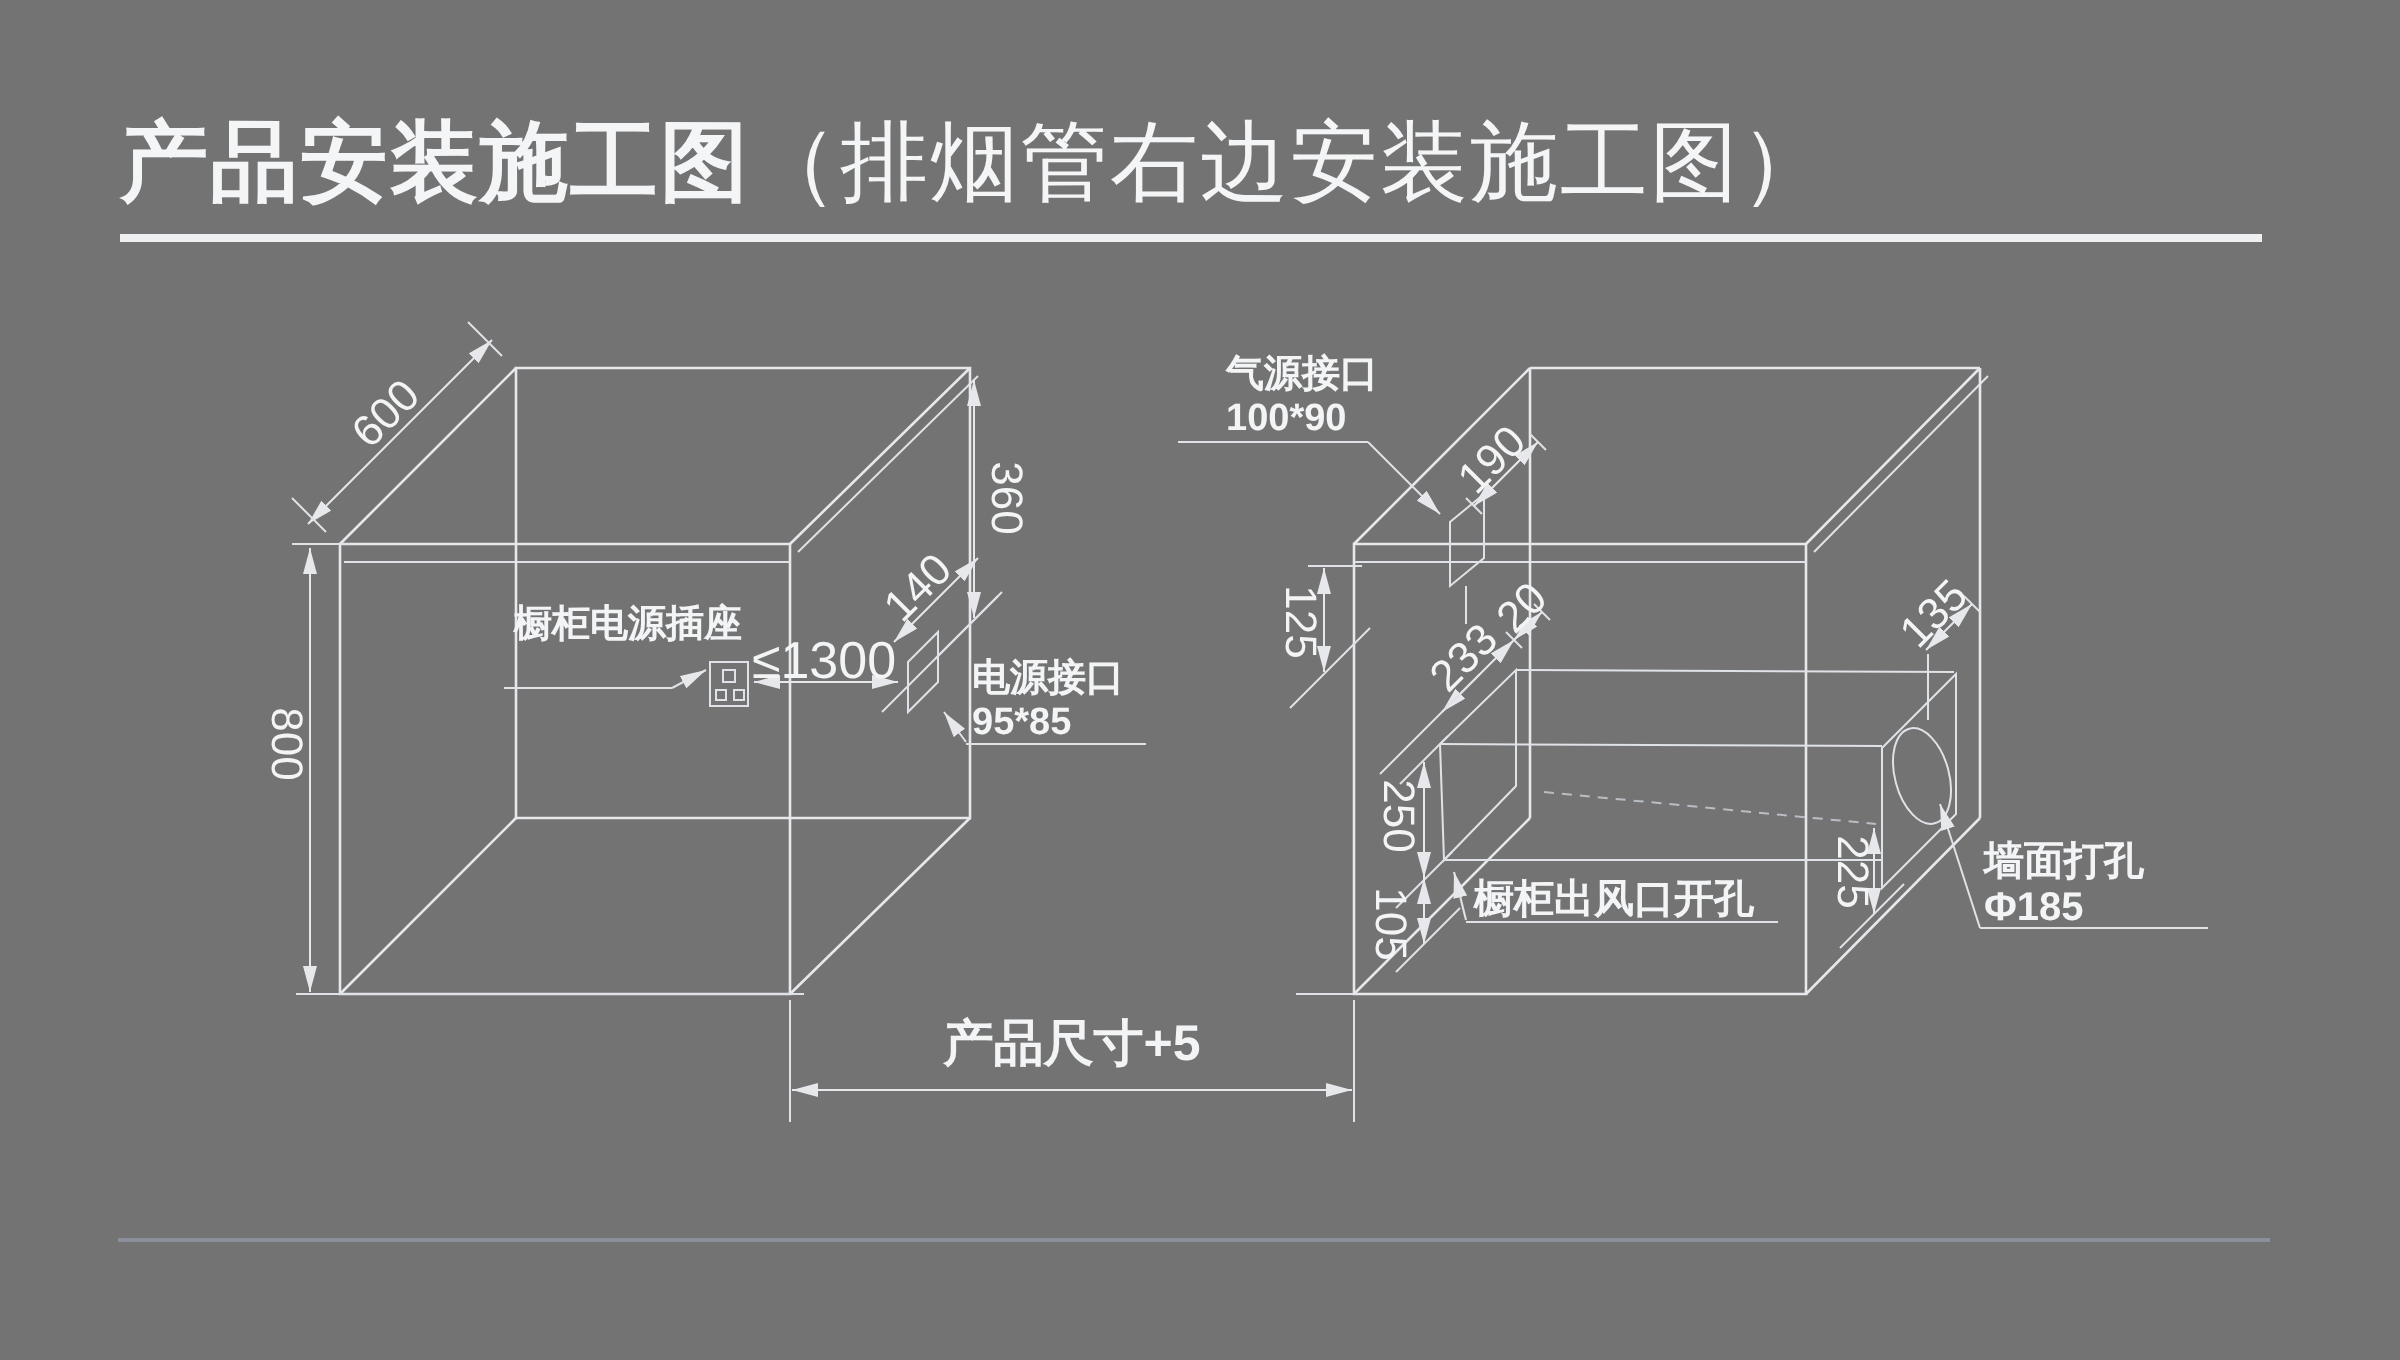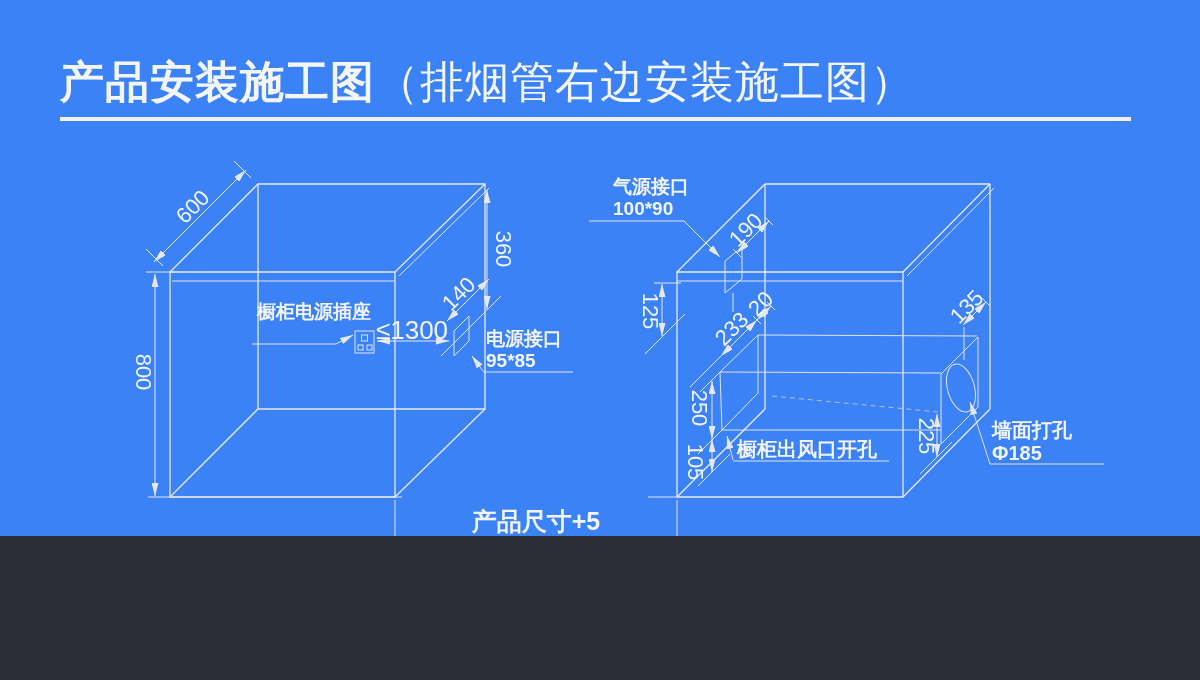--- a/index.html
+++ b/index.html
@@ -1,16 +1,16 @@
 <!DOCTYPE html>
 <html><head>
 <meta charset="utf-8">
 <style>
   html,body{margin:0;padding:0;background:#2b2d36;}
-  .stage{position:relative;width:1200px;height:536px;background:#3b82f6;overflow:hidden;
+  .stage{position:relative;width:1200px;height:680px;background:#737373;overflow:hidden;
          font-family:"Liberation Sans", sans-serif;}
   .title{position:absolute;left:60px;top:58px;white-space:nowrap;color:#f4f5f7;
          font-size:44px;line-height:48px;letter-spacing:1px;}
   .title .main{font-weight:700;}
   .title .sub{font-weight:300;}
   .title-underline{position:absolute;left:60px;top:117px;width:1071px;height:4px;background:#edeff1;}
   .footer-divider{position:absolute;left:59px;top:619px;width:1076px;height:2px;background:#8b8f99;}
   svg{position:absolute;left:0;top:0;}
   .edge{stroke:#e6e8eb;stroke-width:1.3;fill:none;}
   .thin{stroke:#dfe2e6;stroke-width:1;fill:none;}

